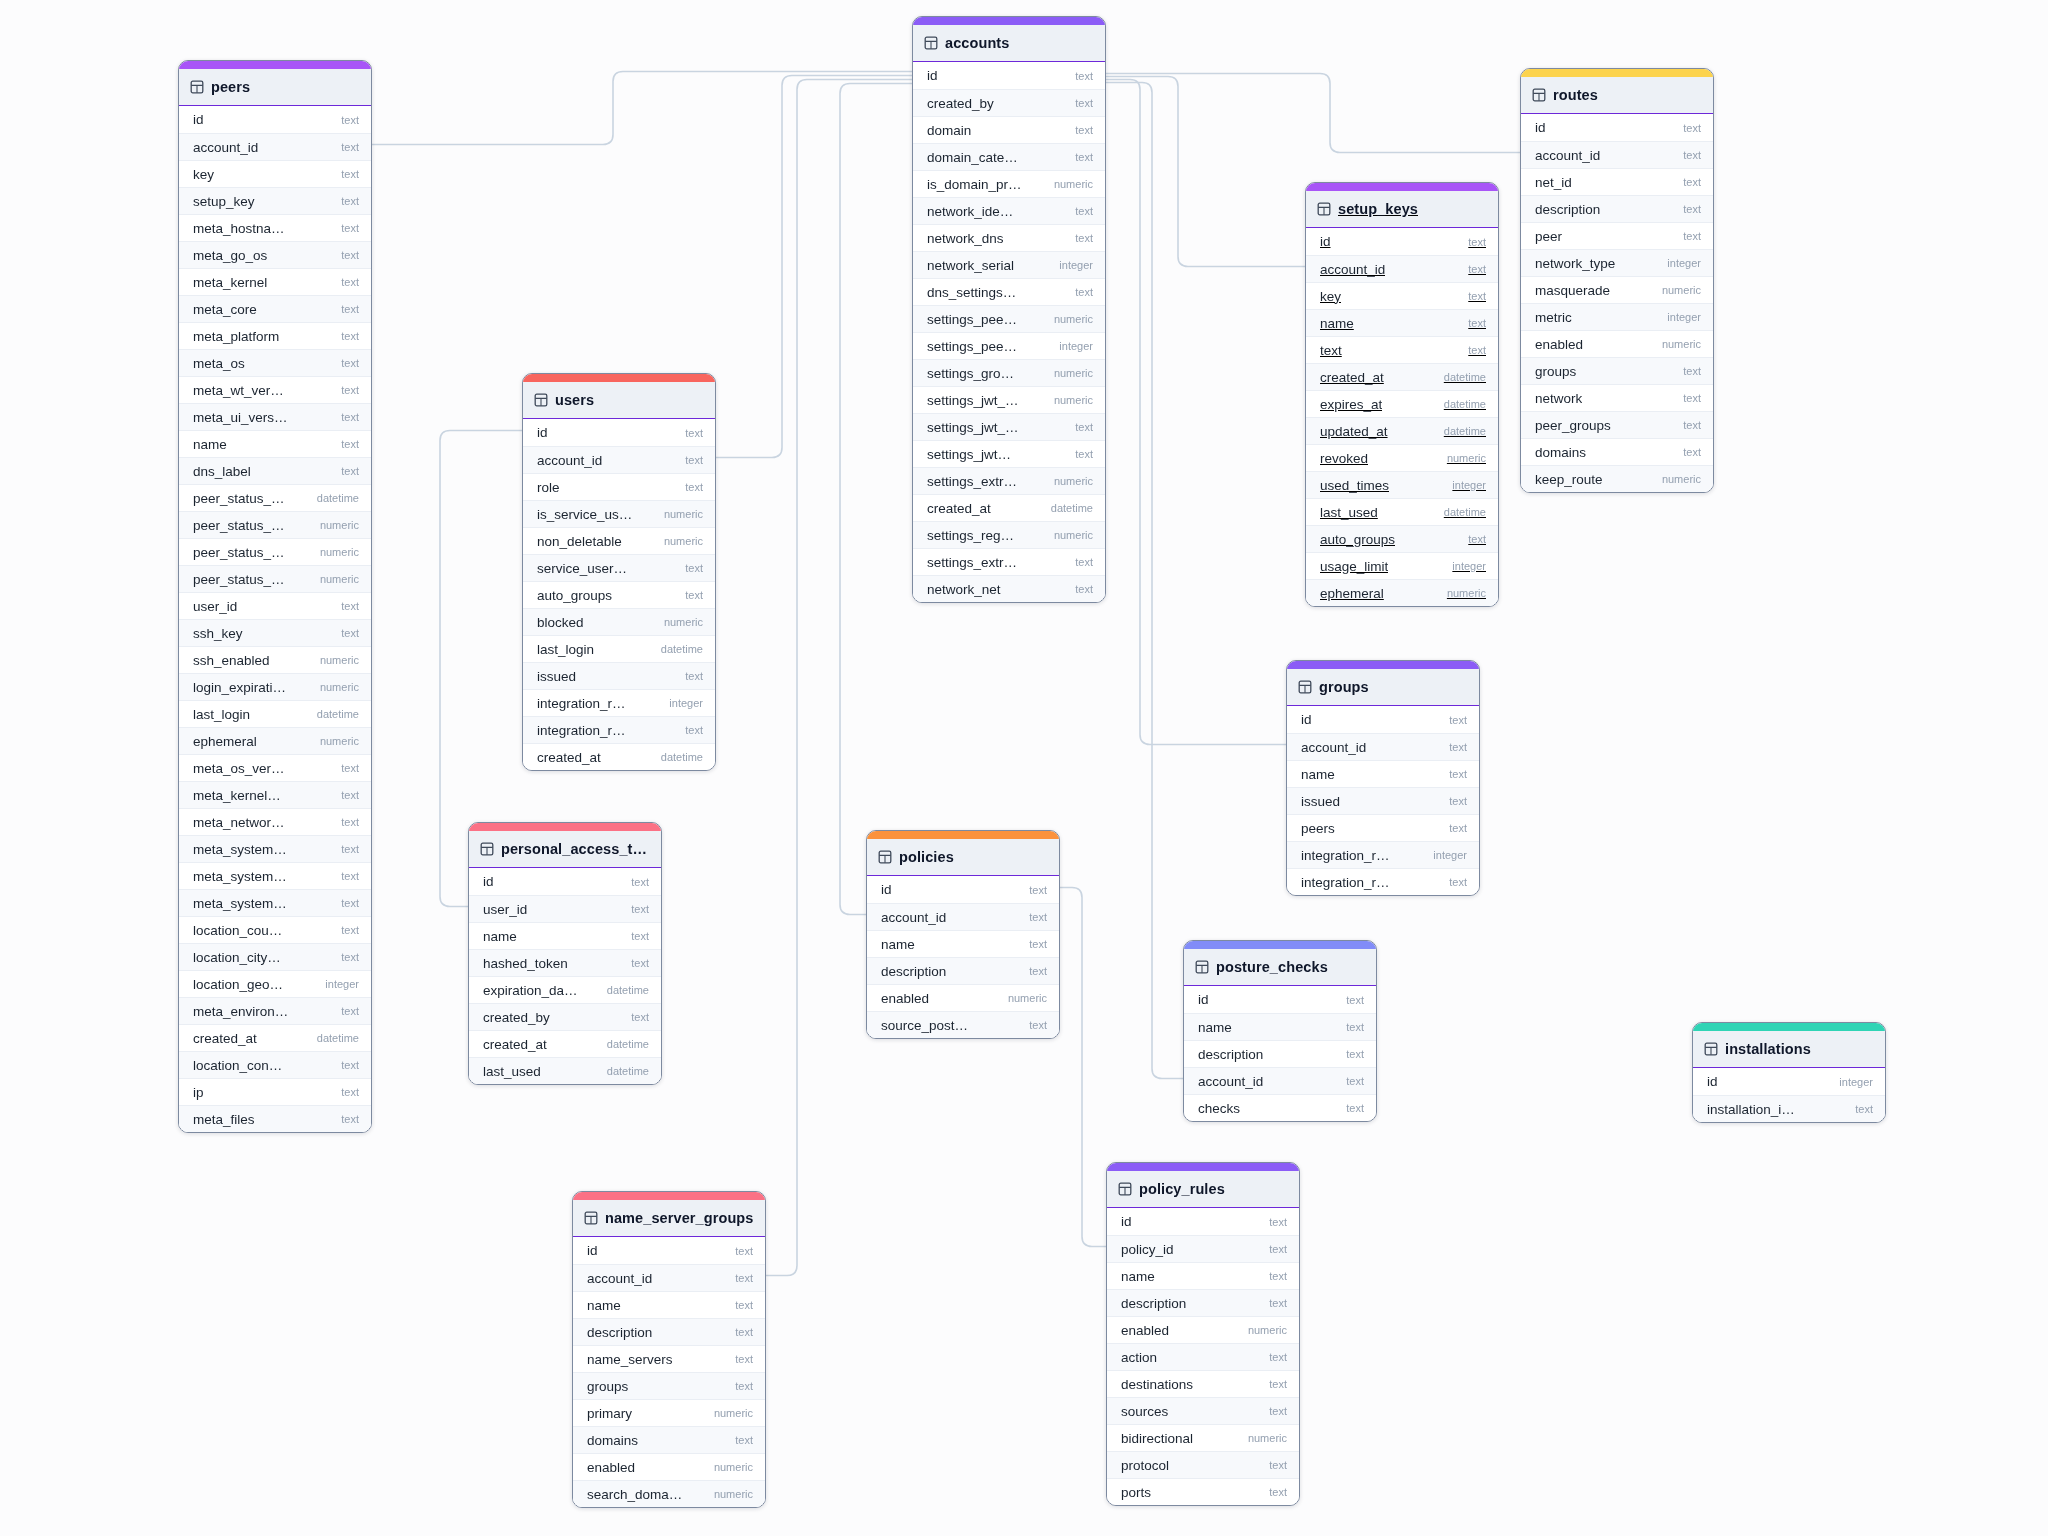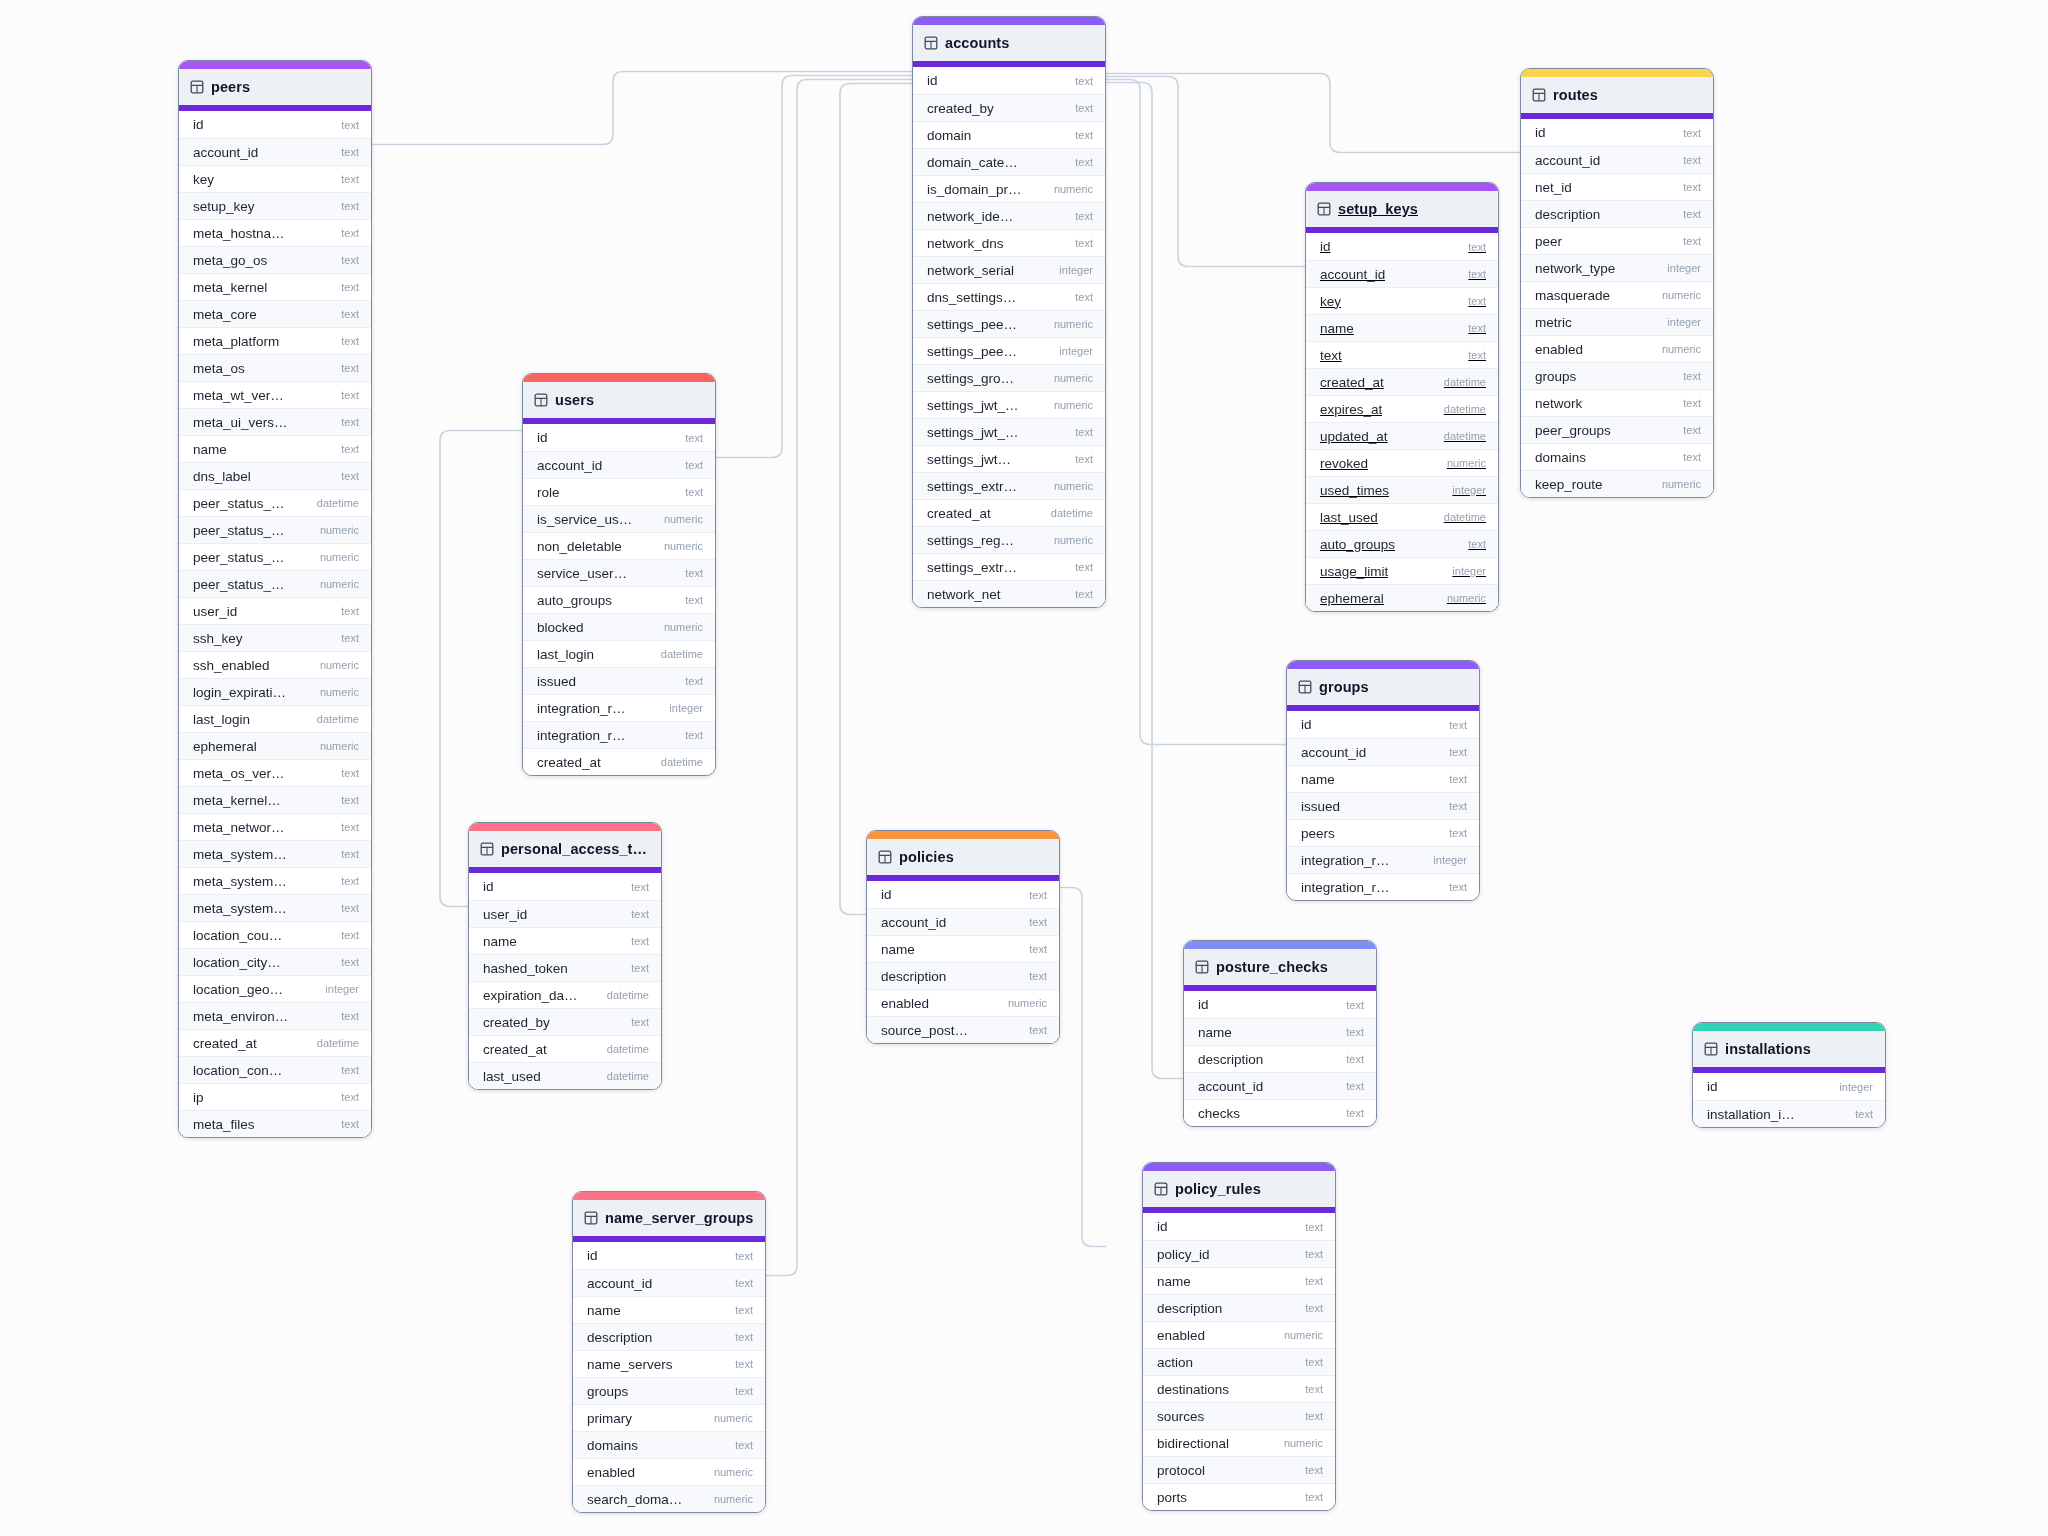--- a/index.html
+++ b/index.html
@@ -4,21 +4,21 @@
 <style>
   html,body{margin:0;padding:0;background:#fcfcfd;}
   #canvas{position:relative;width:2048px;height:1536px;overflow:hidden;
     font-family:"Liberation Sans","DejaVu Sans",sans-serif;background:#fcfcfd;}
   #edges{position:absolute;left:0;top:0;width:2048px;height:1536px;}
   #edges path{fill:none;stroke:#c9d4e0;stroke-width:1.6px;}
   .table-card{position:absolute;background:#ffffff;border:1px solid #7d8aa0;border-radius:10px;
     box-shadow:0 1px 4px rgba(15,23,42,.14);overflow:hidden;}
   .accent{height:8px;width:100%;}
   .thead{height:36px;display:flex;align-items:center;gap:7px;padding:0 11px;
-    background:#edf1f6;border-bottom:6px solid #6d28d9;}
+    background:#edf1f6;border-bottom:1px solid #6d28d9;}
   .ttitle{font-size:14.5px;font-weight:bold;color:#0f172a;letter-spacing:.1px;white-space:nowrap;
     overflow:hidden;text-overflow:ellipsis;}
   .ticon{flex:0 0 auto;display:flex;}
   .rows{background:#fff;}
   .row{height:27px;display:flex;align-items:center;justify-content:space-between;
     padding:0 12px 0 14px;box-sizing:border-box;}
   .row:nth-child(even){background:#f7f9fc;}
   .row + .row{border-top:1px solid #eaeef4;}
   .fname{font-size:13.5px;color:#1b2430;white-space:nowrap;overflow:hidden;text-overflow:ellipsis;}
   .ftype{font-size:11px;color:#94a0b0;margin-left:10px;flex:0 0 auto;}
@@ -503,21 +503,21 @@
           <div class="row">
             <span class="fname">enabled</span>
             <span class="ftype">numeric</span>
           </div>
           <div class="row">
             <span class="fname">source_post…</span>
             <span class="ftype">text</span>
           </div>
         </div>
   </div>
-      <div class="table-card" style="left: 1106px; top: 1162px; width: 192px; margin-left: 36px;">
+      <div class="table-card" style="left: 1106px; top: 1162px; width: 192px;">
     <div class="accent" style="background: rgb(139, 92, 246);"></div>
     <div class="thead">
       <span class="ticon">
         <svg width="14" height="14" viewBox="0 0 14 14">
           <rect x="1.2" y="1.2" width="11.6" height="11.6" rx="1.6" fill="none" stroke="#3f4a5a" stroke-width="1.3"></rect>
           <line x1="1.2" y1="5.4" x2="12.8" y2="5.4" stroke="#3f4a5a" stroke-width="1.1"></line>
           <line x1="7" y1="5.4" x2="7" y2="12.8" stroke="#3f4a5a" stroke-width="1.1"></line>
         </svg>
       </span>
       <span class="ttitle">policy_rules</span>

